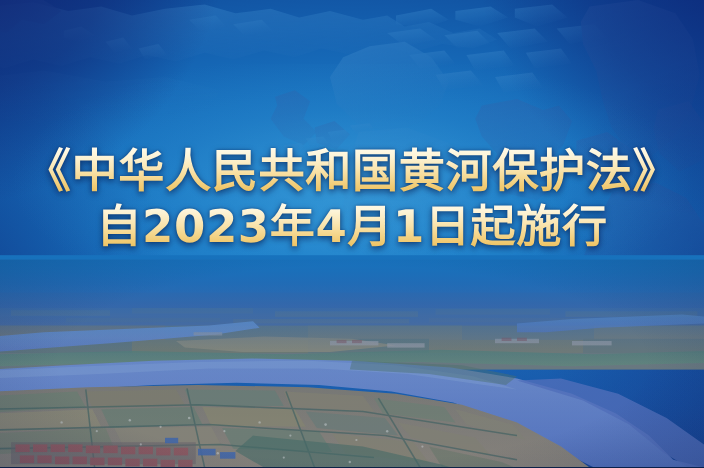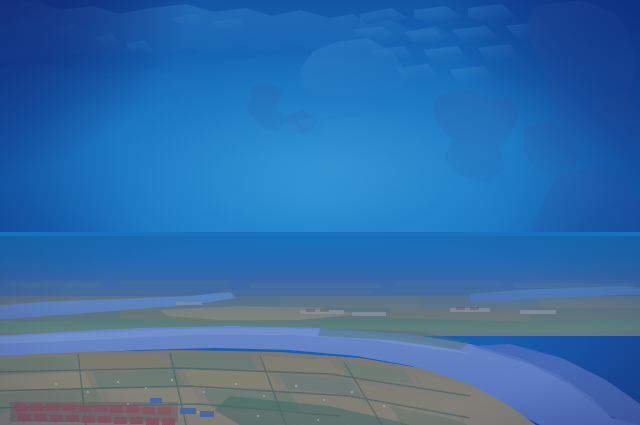--- a/index.html
+++ b/index.html
@@ -431,14 +431,18 @@
         <circle cx="88" cy="156" r="1"></circle>
           <circle cx="56" cy="148" r="1.1"></circle>
       </g>
     </svg>
   </div>
 
   <div class="photo-cast"></div>
   <div class="photo-haze"></div>
   <div class="photo-vignette"></div>
 
+  <div class="headline">
+    <span class="hl-line hl-line-1">《中华人民共和国黄河保护法》</span>
+    <span class="hl-line hl-line-2">自2023年4月1日起施行</span>
+  </div>
 
 </div>
 
 </body></html>

